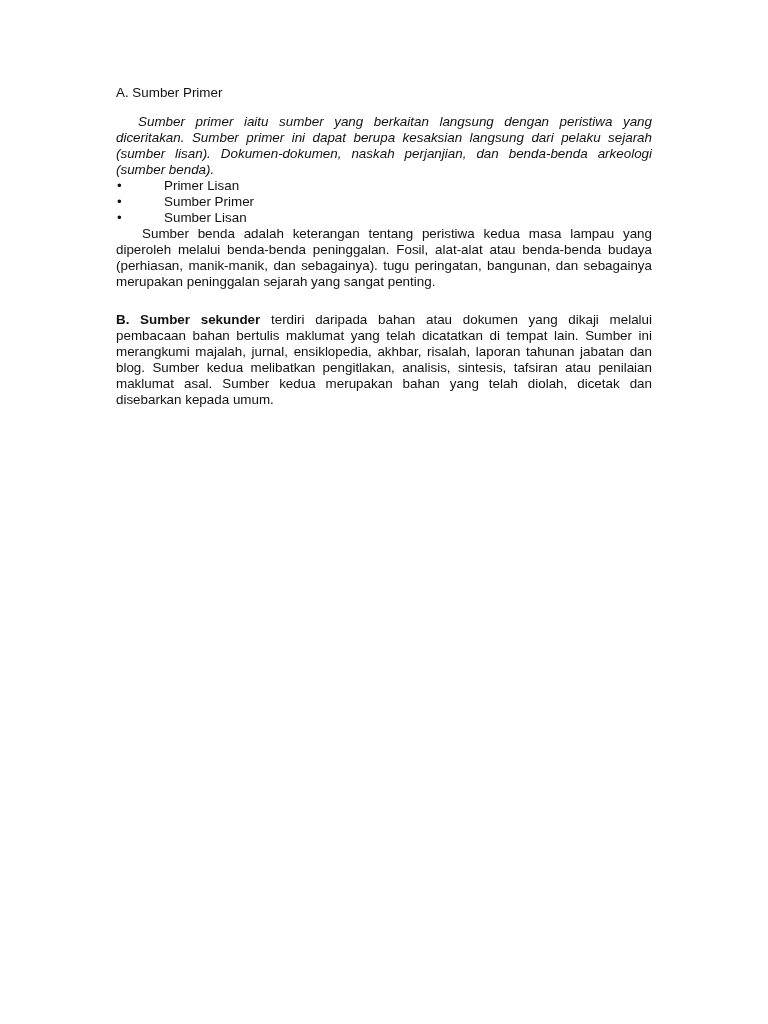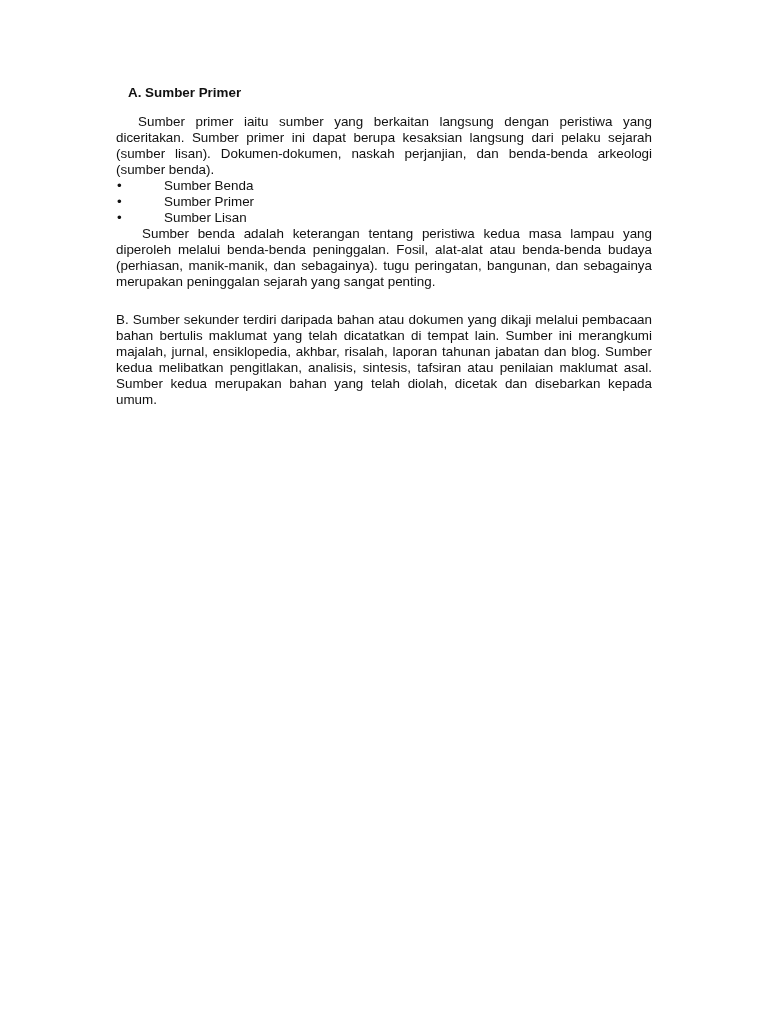--- a/index.html
+++ b/index.html
@@ -17,57 +17,57 @@
     }
     .page {
       position: absolute;
       left: 116px;
       top: 85px;
       width: 536px;
       font-size: 13.4px;
       line-height: 16px;
     }
     .heading {
-      font-weight: bold;
-      margin: 0 0 13px 12px;
+      font-weight: normal;
+      margin: 0 0 13px 0;
       height: 16px;
     }
     .para {
       text-align: justify;
       text-align-last: left;
       margin: 0;
     }
-    .indent-a { text-indent: 22px; }
+    .indent-a { text-indent: 22px; font-style: italic; }
     .indent-b { text-indent: 26px; }
     .bullet-row {
       display: flex;
       align-items: baseline;
       height: 16px;
       margin: 0;
     }
     .bullet-dot {
       width: 47px;
       flex: none;
       padding-left: 1px;
     }
     .section-gap { height: 22px; }
-    .bold { font-weight: normal; }
+    .bold { font-weight: bold; }
   </style>
 </head>
 <body>
 
 <div class="page">
 
   <div class="heading">A. Sumber Primer</div>
 
   <p class="para indent-a">Sumber primer iaitu sumber yang berkaitan langsung dengan  peristiwa yang diceritakan. Sumber primer ini dapat berupa kesaksian langsung dari pelaku sejarah (sumber lisan). Dokumen-dokumen, naskah perjanjian, dan benda-benda arkeologi (sumber benda).</p>
 
   <div class="bullet-row">
     <span class="bullet-dot">•</span>
-    <span>Sumber Benda</span>
+    <span>Primer Lisan</span>
   </div>
 
   <div class="bullet-row">
     <span class="bullet-dot">•</span>
     <span>Sumber Primer</span>
   </div>
 
   <div class="bullet-row">
     <span class="bullet-dot">•</span>
     <span>Sumber Lisan</span>

